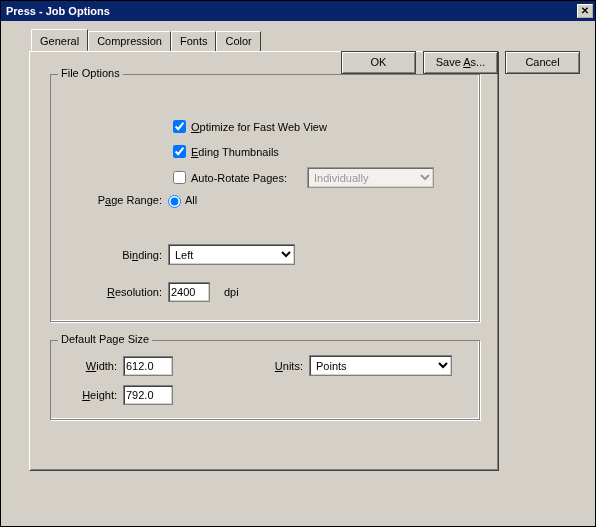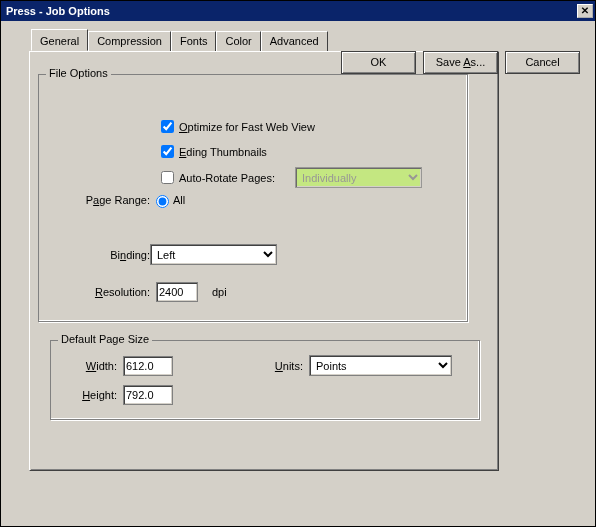--- a/index.html
+++ b/index.html
@@ -16,43 +16,42 @@
   .groupbox > .gb-title { position: absolute; top: -8px; left: 7px; background: #d4d0c8; padding: 0 3px; }
   .row { position: absolute; display: flex; align-items: center; }
   .lbl { text-align: right; }
   select.sel, input.txt { font-family: Tahoma, Arial, sans-serif; font-size: 11px; border: 1px solid #808080; background: #fff; height: 20px; padding: 1px 2px; box-shadow: inset 1px 1px 0 #404040, inset -1px -1px 0 #d4d0c8; }
   select.sel { height: 21px; }
   .sel.highlighted { background: #0a246a; color: #fff; }
   .chk { width: 13px; height: 13px; margin-right: 5px; vertical-align: middle; }
   .radio { margin-right: 4px; vertical-align: middle; }
   .btn { width: 75px; height: 23px; background: #d4d0c8; border: 1px solid #404040; box-shadow: inset 1px 1px 0 #fff, inset -1px -1px 0 #808080; text-align: center; line-height: 21px; cursor: pointer; }
   .side-btns { position: absolute; top: 50px; right: 15px; display: flex; flex-direction: row; gap: 7px; }
-  .sel.disabled { background: #bef264; color: #808080; }
+  .sel.disabled { background: #ffffff; color: #808080; }
   .u { text-decoration: underline; }
 </style>
 </head>
 <body>
 
 <div class="window">
   <div class="titlebar">
     <span class="title-text">Press - Job Options</span>
     <div class="close-btn">✕</div>
   </div>
 
   <div class="tabs">
     <div class="tab active">General</div>
     <div class="tab">Compression</div>
     <div class="tab">Fonts</div>
     <div class="tab">Color</div>
-    <div class="tab">Advanced</div>
   </div>
 
   <div class="tab-panel">
 
-    <div class="groupbox" style="top:22px; left:8px; width:430px; height:248px;">
+    <div class="groupbox" style="top:22px; left:20px; width:430px; height:248px;">
       <span class="gb-title">File Options</span>
 
 
       <div class="row" style="top:42px; left:118px;">
         <input type="checkbox" class="chk" checked="" style="">
         <span><span class="u">O</span><span>ptimize for Fast Web View</span></span>
       </div>
 
       <div class="row" style="top:67px; left:118px;">
         <input type="checkbox" class="chk" checked="" style="">
@@ -69,21 +68,21 @@
 
       <div class="row" style="top:117px; left:10px;">
         <span class="lbl" style="width:101px;"><span>P</span><span class="u">a</span><span>ge Range:</span></span>
         <input type="radio" name="pr" class="radio" checked="" style="margin-left: 6px;">
         <span>All</span>
       </div>
 
 
       <div class="row" style="top:169px; left:10px;">
         <span class="lbl" style="width:101px;"><span>Bi</span><span class="u">n</span><span>ding:</span></span>
-        <select class="sel" style="width:127px; ">
+        <select class="sel" style="width:127px; margin-left:6px;">
           <option>Left</option>
         </select>
       </div>
 
       <div class="row" style="top:207px; left:10px;">
         <span class="lbl" style="width:101px;"><span class="u">R</span><span>esolution:</span></span>
         <input type="text" class="txt" style="width: 42px; margin-left: 6px;" value="2400">
         <span style="margin-left:14px;">dpi</span>
       </div>
     </div>

